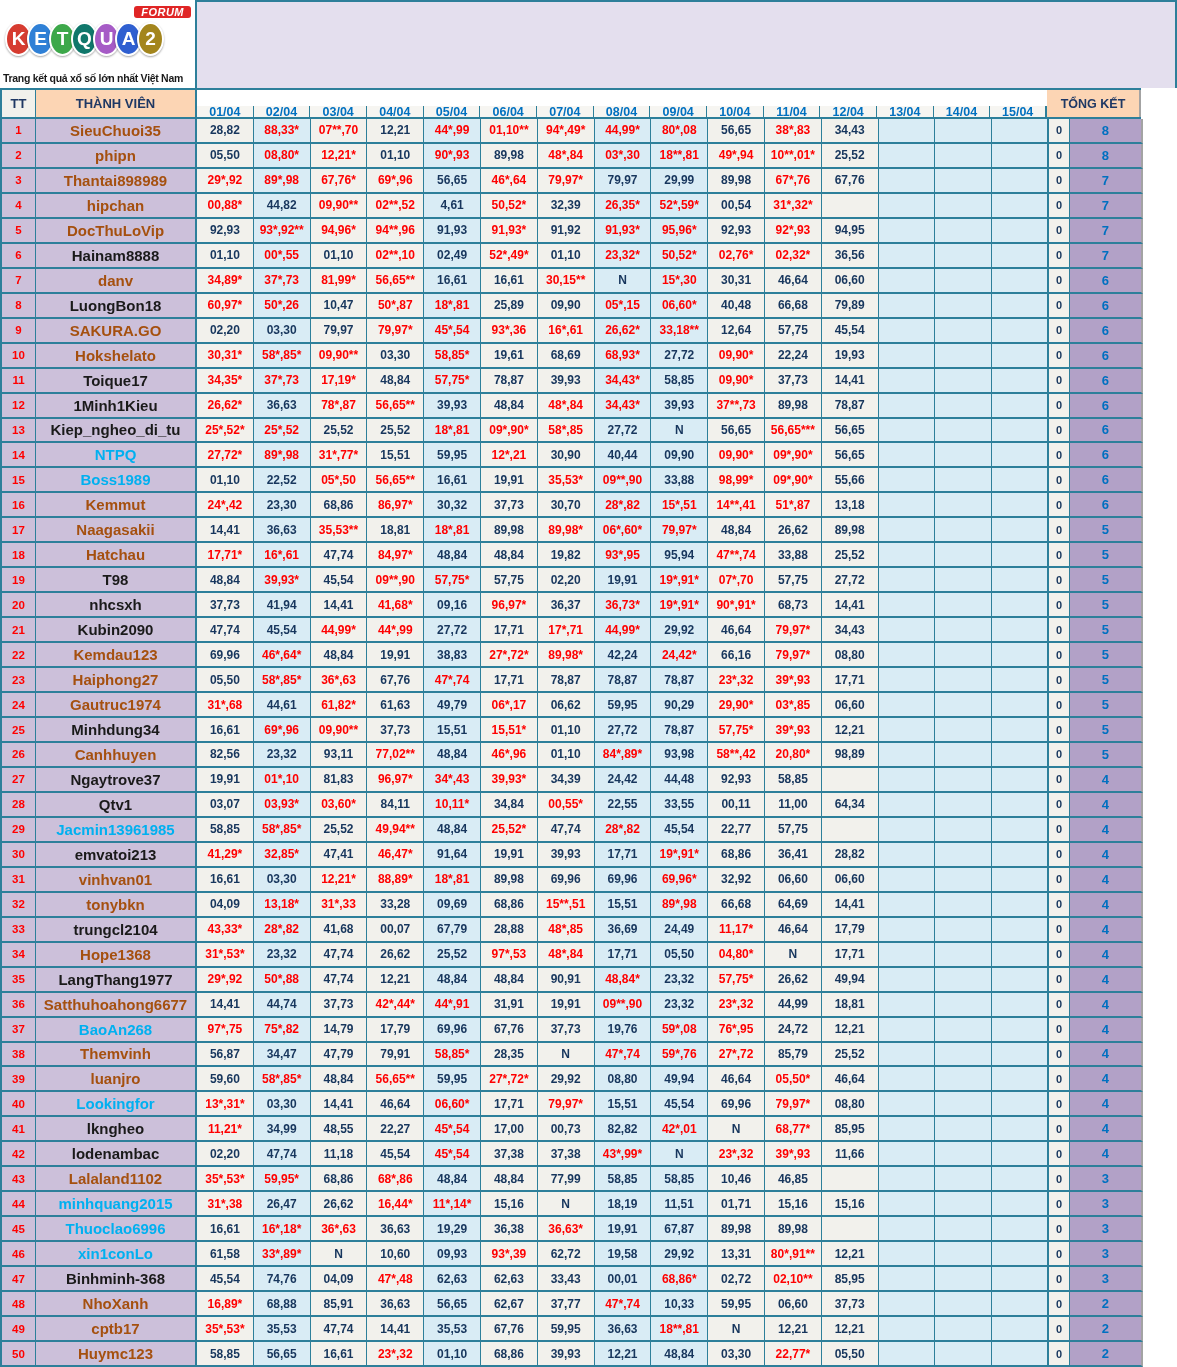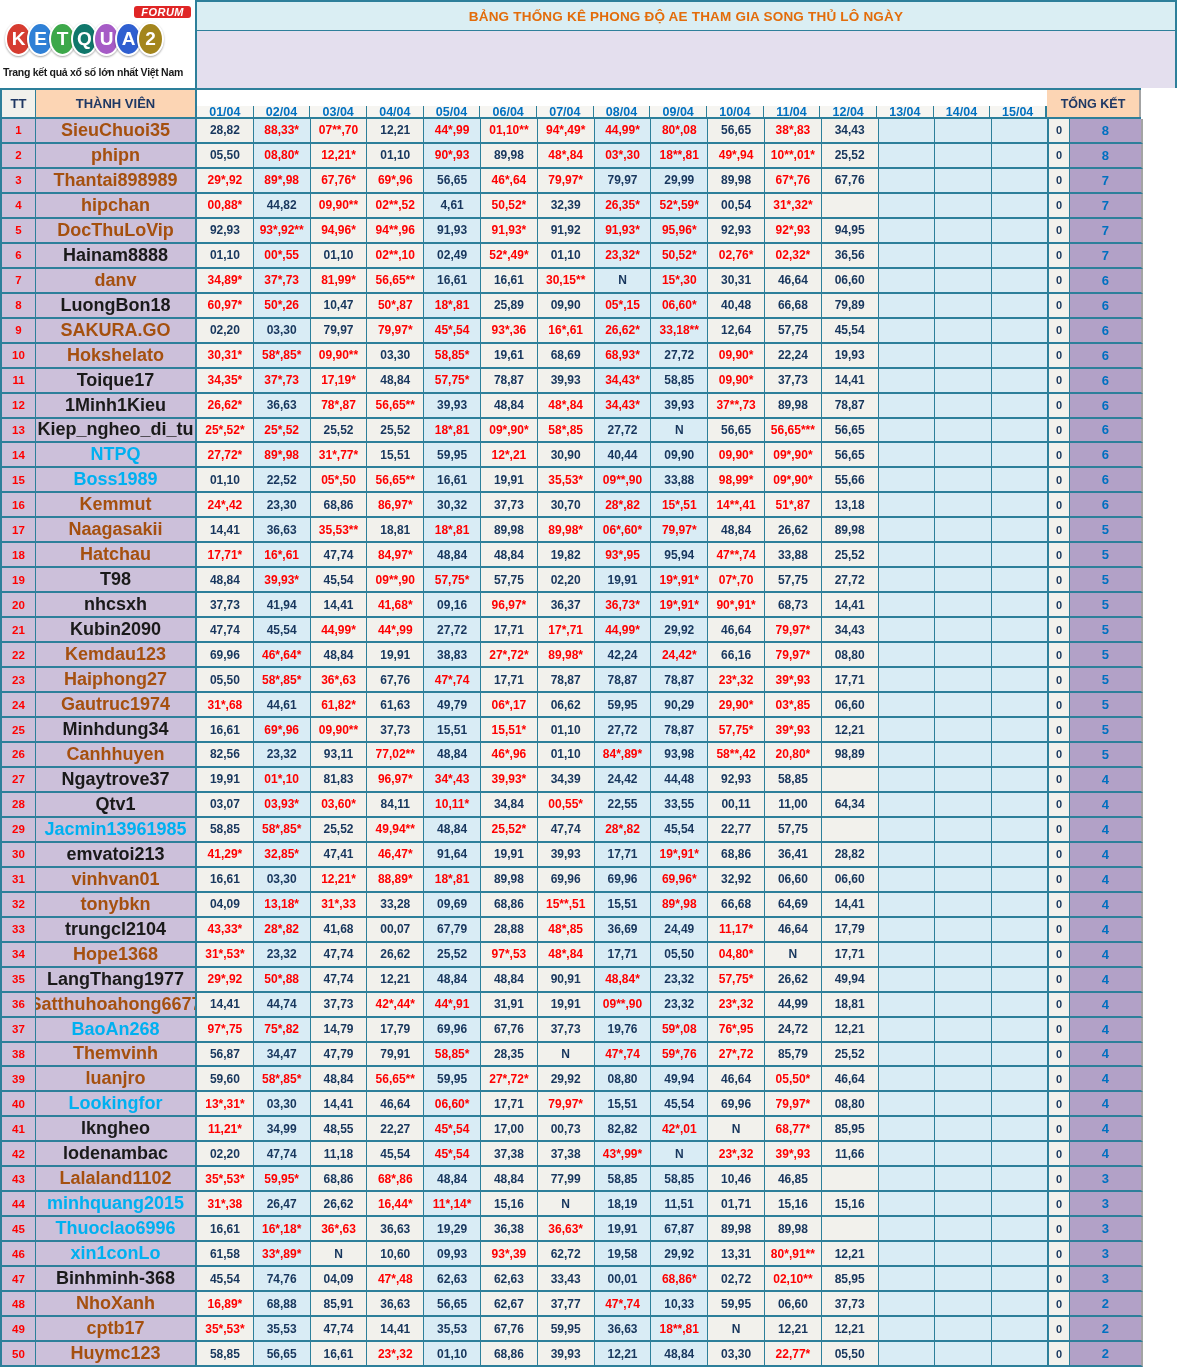--- a/index.html
+++ b/index.html
@@ -7,21 +7,21 @@
   #frame { position:relative; width:1177px; height:1367px; background:#fff; overflow:hidden; }
 
   
   .top { display:flex; height:88px; width:1177px; }
   .logo-box { position:relative; width:197px; height:88px; background:#ffffff; border-right:2px solid #2d7f9a; }
   .logo-letters { position:absolute; left:5px; top:22px; display:flex; }
   .logo-letter { width:27px; height:34px; border-radius:50%; margin-right:-5px; display:flex; align-items:center; justify-content:center;
                  color:#fff; font-weight:bold; font-size:19px; border:2px solid #fff; box-shadow:0 1px 2px rgba(0,0,0,.35); }
   .forum-badge { position:absolute; right:4px; top:6px; background:#e02525; color:#fff; font-style:italic; font-weight:bold;
                  font-size:11px; padding:0 7px; border-radius:3px; letter-spacing:.5px; }
-  .logo-tagline { position:absolute; left:3px; bottom:10px; width:192px; font-size:10.5px; font-weight:bold; color:#1a1a1a;
+  .logo-tagline { position:absolute; left:3px; bottom:4px; width:192px; font-size:10.5px; font-weight:bold; color:#1a1a1a;
                   white-space:nowrap; letter-spacing:-0.3px; }
   .title-zone { flex:1; display:flex; flex-direction:column; border-top:2px solid #2d7f9a; border-right:2px solid #2d7f9a; }
   .title-row { height:29px; background:#daeef3; border-bottom:1px solid #2d7f9a; display:flex; align-items:center; justify-content:center;
                color:#e36c0a; font-weight:bold; font-size:13.5px; letter-spacing:.2px; }
   .band { flex:1; background:#e4dfee; }
 
   
   .grid-row { display:grid; grid-template-columns:34px 161px repeat(15,1fr) 21px 73px; width:1141px; }
   .hdr { height:31px; border-top:2px solid #2d7f9a; border-bottom:2px solid #2d7f9a; }
   .hdr .cell { border-bottom:none; }
@@ -33,21 +33,21 @@
   .cell.last { border-right:2px solid #a3a3a3; }
 
   
   .h-tt     { background:#f1f1ec; color:#1f3864; font-size:13px; }
   .h-member { background:#fcd5b4; color:#1f3864; font-size:13px; }
   .h-date   { background:#f6f5f1; color:#0070c0; font-size:12.5px;margin-top:16px; }
   .h-total  { background:#fcd5b4; color:#1f3864; font-size:12.5px; grid-column:span 2; }
 
   
   .c-tt     { background:#ccc0da; color:#ff0000; font-size:11.5px; }
-  .c-member { background:#ccc0da; font-size:18px; }
+  .c-member { background:#ccc0da; font-size:15px; }
   .c-member.orange { color:#a5500f; }
   .c-member.black  { color:#1a1a1a; }
   .c-member.cyan   { color:#00b0f0; }
   .c-val.w { background:#f2f1ec; }
   .c-val.b { background:#d9ecf5; }
   .c-val.red  { color:#ff0000; }
   .c-val.navy { color:#17365d; }
   .c-zero  { background:#f2f1ec; color:#17365d; font-size:11px; }
   .c-total { background:#b2a1c7; color:#0070c0; font-size:13px; }
 </style>
@@ -63,21 +63,20 @@
           <div class="logo-letter" style="background: rgb(61, 168, 74);">T</div>
           <div class="logo-letter" style="background: rgb(16, 119, 107);">Q</div>
           <div class="logo-letter" style="background: rgb(166, 91, 198);">U</div>
           <div class="logo-letter" style="background: rgb(47, 95, 208);">A</div>
           <div class="logo-letter" style="background: rgb(163, 133, 29);">2</div>
         </div>
       <div class="forum-badge">FORUM</div>
       <div class="logo-tagline">Trang kết quả xổ số lớn nhất Việt Nam</div>
     </div>
     <div class="title-zone">
-      <div class="title-row">BẢNG THỐNG KÊ PHONG ĐỘ AE THAM GIA SONG THỦ LÔ NGÀY</div>
       <div class="band"></div>
     </div>
   </div>
 
   <div class="grid-row hdr" id="header-row">
     <div class="cell h-tt">TT</div>
     <div class="cell h-member heavy-r">THÀNH VIÊN</div>
   <div class="cell h-date">01/04</div>
       <div class="cell h-date">02/04</div>
       <div class="cell h-date">03/04</div>

